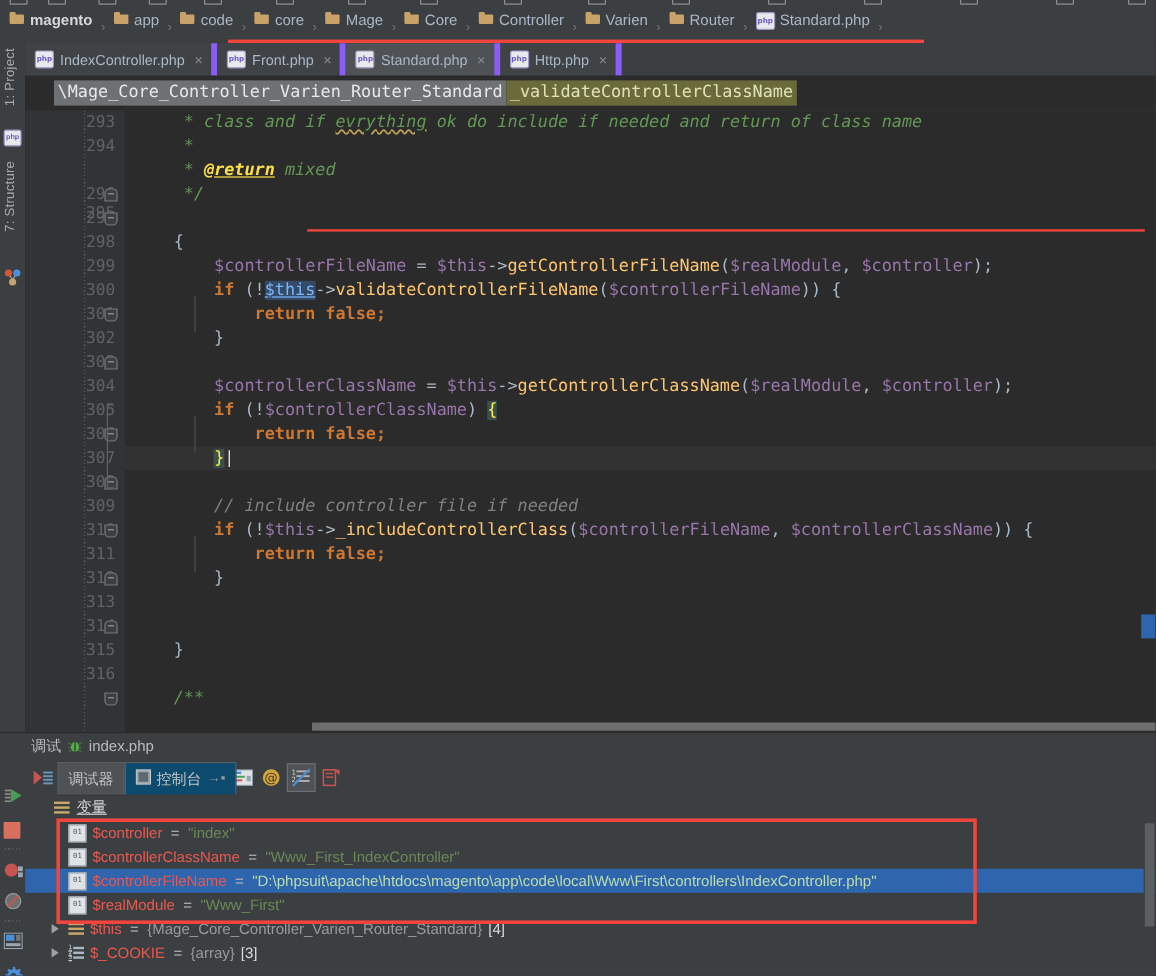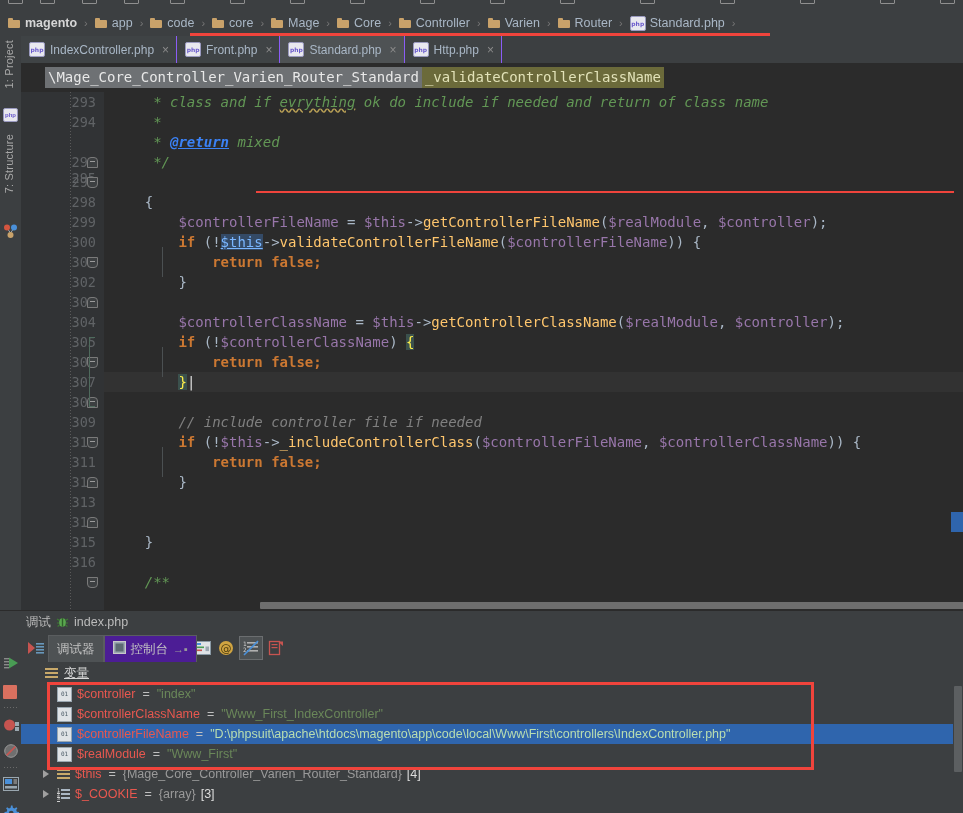--- a/index.html
+++ b/index.html
@@ -11,41 +11,41 @@
     -webkit-font-smoothing:antialiased;
   }
   .app{position:relative;width:963px;height:813px;}
 
   
   .toolstrip{height:10px;background:#3c3f41;position:relative;overflow:hidden;}
   .toolstrip .tgt{position:absolute;top:-9px;width:13px;height:11px;border:1px solid #8f8f8f;border-radius:1px;}
 
   
   .breadcrumb{height:26px;background:#3c3f41;display:flex;align-items:center;padding-left:6px;position:relative;}
-  .crumb{display:flex;align-items:center;height:26px;padding:0 2px;cursor:default;}
+  .crumb{display:flex;height:26px;padding:0 2px;cursor:default;}
   .crumb .lbl{margin-left:4px;color:#a9b7c6;font-size:12.5px;white-space:nowrap;}
   .crumb.first .lbl{font-weight:bold;color:#d6d6d6;}
   .sep{color:#777;margin:0 5px;font-size:11px;}
   .ficon{width:13px;height:11px;position:relative;flex:0 0 auto;}
   .ficon:before{content:"";position:absolute;left:0;top:2px;width:12px;height:8px;background:#c9a26a;border-radius:1px;}
   .ficon:after{content:"";position:absolute;left:0;top:0px;width:5px;height:3px;background:#c9a26a;border-radius:1px 1px 0 0;}
   .phpicon{width:14px;height:13px;background:#e8e8ef;border:1px solid #9a9ac0;border-radius:2px;position:relative;flex:0 0 auto;
            font-size:6px;color:#6a5acd;text-align:center;line-height:13px;font-weight:bold;font-family:"DejaVu Sans",sans-serif;}
   .redline{position:absolute;left:190px;bottom:0;width:580px;height:3px;background:#f0443c;}
 
   
   .leftbar{position:absolute;left:0;top:36px;width:21px;height:777px;background:#3c3f41;
            border-right:1px solid #2b2b2b;}
   .vtext{writing-mode:vertical-rl;transform:rotate(180deg);font-size:11px;color:#a9a9a9;
          white-space:nowrap;letter-spacing:.2px;}
   .lb-item{position:absolute;left:3px;}
 
   
   .tabs{position:absolute;left:21px;top:36px;right:0;height:27px;background:#3c3f41;display:flex;align-items:stretch;}
-  .tab{display:flex;align-items:center;padding:0 7px 0 8px;gap:5px;border-right:1px solid #8b5cf6;
+  .tab{display:flex;align-items:center;padding:0 7px 0 8px;gap:5px;border-right:5px solid #8b5cf6;
        background:#4e5254;color:#a9b7c6;font-size:12px;cursor:default;white-space:nowrap;}
   .tab.active{background:#4e5254;}
   .tab.inactive{background:#3f4345;}
   .tab .x{color:#8b8b8b;font-size:12px;margin-left:3px;}
 
   
   .navbar{position:absolute;left:21px;top:63px;right:0;height:29px;background:#2b2b2b;
           display:flex;align-items:center;}
   .nav-chip{height:21px;line-height:21px;font-family:"DejaVu Sans Mono","Liberation Mono",monospace;
             font-size:14px;padding:0 3px;white-space:nowrap;}
@@ -60,21 +60,21 @@
   .code{position:absolute;left:83px;top:0;right:0;height:100%;
         font-family:"DejaVu Sans Mono","Liberation Mono",monospace;font-size:14px;line-height:20px;}
   .ln{position:absolute;right:8px;width:70px;text-align:right;color:#606366;font-size:13.5px;
       font-family:"DejaVu Sans Mono","Liberation Mono",monospace;line-height:20px;}
   .crow{position:absolute;left:0;right:0;height:20px;white-space:pre;padding-left:7px;color:#a9b7c6;}
   .crow.sel{background:#2f65ad;}
   .crow.cursorline{background:#323232;}
   .kw{color:#cc7832;font-weight:bold;}
   .cmt{color:#629755;font-style:italic;}
   .cmt2{color:#808080;font-style:italic;}
-  .tag{color:#3b82f6;font-style:italic;text-decoration:underline;font-weight:bold;}
+  .tag{color:#fde047;font-style:italic;text-decoration:underline;font-weight:bold;}
   .var{color:#9876aa;}
   .fn{color:#ffc66d;}
   .punct{color:#a9b7c6;}
   .brace-hl{color:#ffef4a;background:#3b514d;}
   .this-hl{color:#7ab6ff;text-decoration:underline;background:#344a66;}
   .sqg{text-decoration:underline;text-decoration-style:wavy;text-decoration-color:#b9a055;}
   .fold{position:absolute;left:66px;width:11px;height:11px;}
   .fold .box{width:9px;height:9px;border:1px solid #7a7a7a;background:#3c3f41;position:relative;}
   .fold .box:after{content:"";position:absolute;left:2px;top:3px;width:5px;height:1px;background:#9a9a9a;}
   .fold.arrowdn .box{border-radius:0 0 4px 4px;}
@@ -88,21 +88,21 @@
 
   
   .debugpanel{position:absolute;left:0;top:610px;right:0;bottom:0;background:#3c3f41;border-top:1px solid #2b2b2b;}
   .dbg-title{height:22px;display:flex;align-items:center;padding-left:26px;gap:5px;color:#bbb;font-size:12.5px;}
   .bugicon{width:13px;height:12px;position:relative;}
   .dbg-toolbar{position:absolute;left:21px;top:22px;right:0;height:30px;background:#3c3f41;
                display:flex;align-items:center;padding-left:4px;gap:2px;border-bottom:1px solid #2b2b2b;}
   .dtab{height:26px;display:flex;align-items:center;gap:5px;padding:0 8px;font-size:12.5px;color:#c3c3c3;
         background:#4b4f51;border:1px solid #5a5d5f;border-bottom:none;}
   .dtab.sel{background:#4e5254;}
-  .dtab.plain{background:#4c1d95;}
+  .dtab.plain{background:#0c4a6e;}
   .tbtn{width:22px;height:22px;display:flex;align-items:center;justify-content:center;position:relative;}
   .tdiv{width:1px;height:16px;background:repeating-linear-gradient(to bottom,#6a6a6a 0 1px,transparent 1px 3px);margin:0 4px;}
   .leftdbg{position:absolute;left:0;top:22px;width:21px;bottom:0;background:#3c3f41;}
   .ldb{position:absolute;left:3px;width:16px;height:16px;}
   .ldots{position:absolute;left:4px;width:14px;height:1px;
          background:repeating-linear-gradient(to right,#6a6a6a 0 1px,transparent 1px 3px);}
 
   
   .varsarea{position:absolute;left:21px;top:52px;right:0;bottom:0;background:#3c3f41;}
   .vhdr{height:21px;display:flex;align-items:center;gap:6px;padding-left:24px;background:#3c3f41;}

